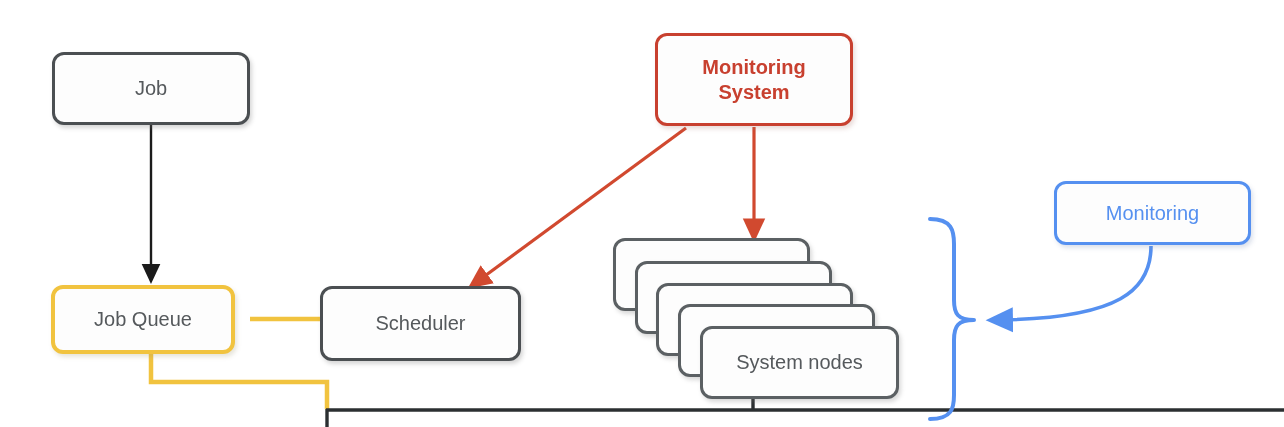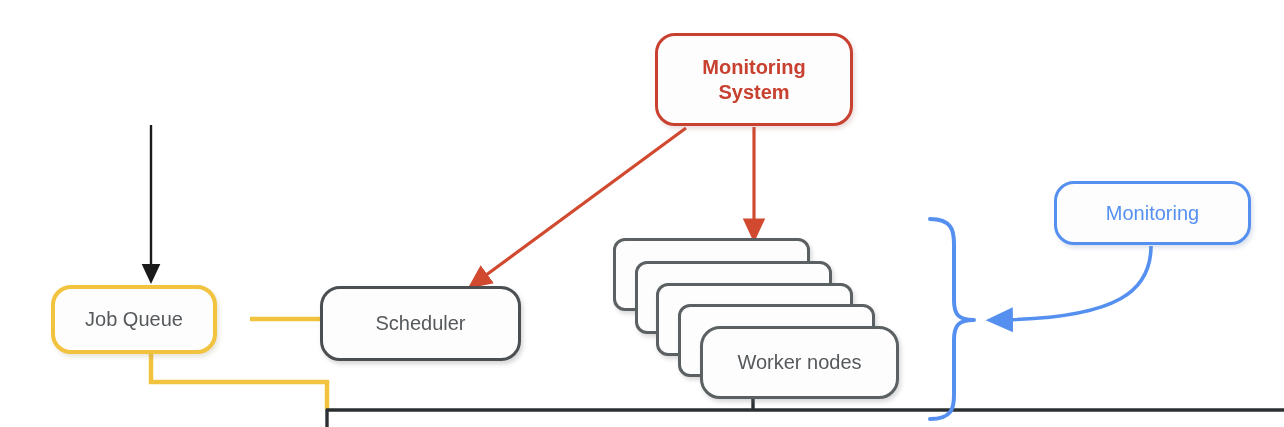--- a/index.html
+++ b/index.html
@@ -22,42 +22,42 @@
     left: 0;
     top: 0;
     width: 1284px;
     height: 427px;
     pointer-events: none;
   }
   .node {
     position: absolute;
     box-sizing: border-box;
     background: #fdfdfd;
-    border-radius: 20px;
+    border-radius: 12px;
     display: flex;
     align-items: center;
     justify-content: center;
     text-align: center;
     line-height: 1.22;
   }
   .node-label {
     display: block;
     white-space: pre-line;
   }
   
   #node-job {
     left: 52px; top: 52px; width: 198px; height: 73px;
     border: 3px solid #4b4f52;
     box-shadow: 2px 3px 4px rgba(120,120,120,0.30);
     font-size: 20px;
     color: #55595c;
   }
   
   #node-job-queue {
-    left: 51px; top: 285px; width: 166px; height: 69px;
+    left: 51px; top: 285px; width: 184px; height: 69px;
     border: 4px solid #f1c33f;
     box-shadow: 2px 3px 4px rgba(160,150,110,0.25);
     font-size: 20px;
     color: #55595c;
   }
   
   #node-scheduler {
     left: 320px; top: 286px; width: 201px; height: 75px;
     border: 3px solid #4b4f52;
     box-shadow: 2px 3px 4px rgba(120,120,120,0.30);
@@ -141,39 +141,42 @@
              L954,300
              C954,314 958,320 974,320
              C958,320 954,326 954,340
              L954,395
              C954,408 952,419 930,419" fill="none" stroke="#5590f0" stroke-width="4" stroke-linecap="round" stroke-linejoin="round"></path>
 
     <path d="M1151,246
              C1151,290 1120,318 1000,320" fill="none" stroke="#5590f0" stroke-width="3.6" marker-end="url(#arrow-blue)"></path>
   </svg>
 
+  <div class="node" id="node-job">
+    <span class="node-label">Job</span>
+  </div>
 
   <div class="node" id="node-job-queue">
     <span class="node-label">Job Queue</span>
   </div>
 
   <div class="node" id="node-scheduler">
     <span class="node-label">Scheduler</span>
   </div>
 
   <div class="node" id="node-monitoring">
     <span class="node-label">Monitoring
 System</span>
   </div>
 
   <div class="worker-card" id="worker-card-1"></div>
   <div class="worker-card" id="worker-card-2"></div>
   <div class="worker-card" id="worker-card-3"></div>
   <div class="worker-card" id="worker-card-4"></div>
   <div class="node" id="node-worker-nodes">
-    <span class="node-label">Worker nodes</span>
+    <span class="node-label">System nodes</span>
   </div>
 
   <div class="node" id="node-autoscaling">
     <span class="node-label">Monitoring</span>
   </div>
 
 </div>
 
 </body></html>

